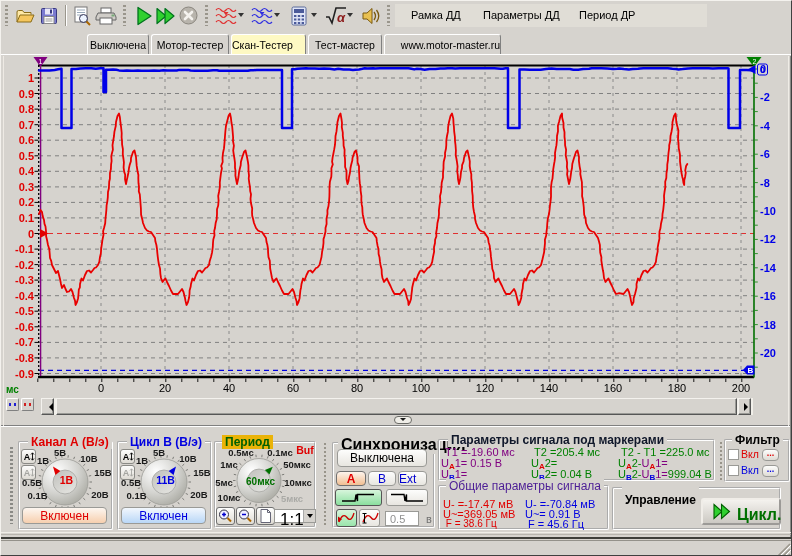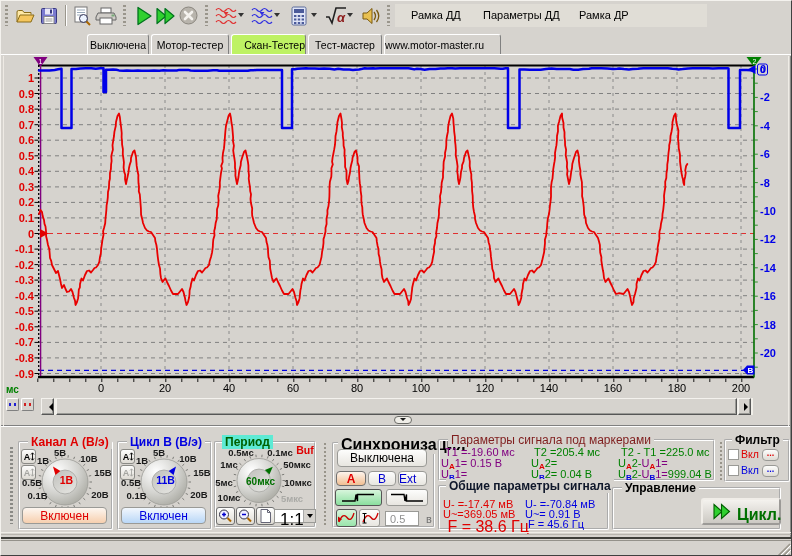--- a/index.html
+++ b/index.html
@@ -101,28 +101,28 @@
       <path d="M2 12 L5 12 L8 18 L12 3 L22 3" fill="none" stroke="#222" stroke-width="1.6"></path>
       <text x="13" y="17" font-size="13" font-weight="bold" font-style="italic" fill="#8b1a1a" font-family="Liberation Serif">α</text>
     </svg>
 <div style="position:absolute;left:346px;top:12px;width:0;height:0;border:3.5px solid transparent;border-top:4px solid #333"></div>
 <svg style="position:absolute;left:360px;top:4px" width="20" height="22">
       <polygon points="2,8 6,8 11,3.5 11,18.5 6,14 2,14" fill="#e8c050" stroke="#7a5a10"></polygon>
       <path d="M13 7 q3 4 0 8 M15.5 5 q4.5 6 0 12" fill="none" stroke="#7a5a10" stroke-width="1.3"></path>
     </svg>
 <div style="position:absolute;left:410px;top:8px;font-size:11px;color:#000">Рамка ДД</div>
 <div style="position:absolute;left:482px;top:8px;font-size:11px;color:#000">Параметры ДД</div>
-<div style="position:absolute;left:578px;top:8px;font-size:11px;color:#000">Рамка ДР</div>
+<div style="position:absolute;left:578px;top:8px;font-size:11px;color:#000">Период ДР</div>
 </div>
 <div style="position:absolute;left:0;top:29px;width:792px;height:26px;background:#d6d3ce">
 <div style="position:absolute;left:86px;top:4px;width:62px;height:20px;background:#d6d3ce;border:1px solid #808080;border-bottom:none;border-top-color:#fff;border-left-color:#fff;border-radius:3px 3px 0 0;font-size:10.5px;text-align:center;line-height:20px;color:#000">Выключена</div>
 <div style="position:absolute;left:150px;top:4px;width:78px;height:20px;background:#d6d3ce;border:1px solid #808080;border-bottom:none;border-top-color:#fff;border-left-color:#fff;border-radius:3px 3px 0 0;font-size:10.5px;text-align:center;line-height:20px;color:#000">Мотор-тестер</div>
-<div style="position:absolute;left:230px;top:4px;width:75px;height:20px;background:#bef264;border:1px solid #808080;border-bottom:none;border-top-color:#fff;border-left-color:#fff;border-radius:3px 3px 0 0;font-size:10.5px;text-align:right;line-height:20px;color:#000">Скан-Тестер</div>
+<div style="position:absolute;left:230px;top:4px;width:75px;height:20px;background:#fef9c3;border:1px solid #808080;border-bottom:none;border-top-color:#fff;border-left-color:#fff;border-radius:3px 3px 0 0;font-size:10.5px;text-align:left;line-height:20px;color:#000">Скан-Тестер</div>
 <div style="position:absolute;left:307px;top:4px;width:74px;height:20px;background:#d6d3ce;border:1px solid #808080;border-bottom:none;border-top-color:#fff;border-left-color:#fff;border-radius:3px 3px 0 0;font-size:10.5px;text-align:center;line-height:20px;color:#000">Тест-мастер</div>
-<div style="position:absolute;left:383px;top:4px;width:117px;height:20px;background:#d6d3ce;border:1px solid #808080;border-bottom:none;border-top-color:#fff;border-left-color:#fff;border-radius:3px 3px 0 0;font-size:10.5px;text-align:left;line-height:20px;color:#000">www.motor-master.ru</div>
+<div style="position:absolute;left:383px;top:4px;width:117px;height:20px;background:#d6d3ce;border:1px solid #808080;border-bottom:none;border-top-color:#fff;border-left-color:#fff;border-radius:3px 3px 0 0;font-size:10.5px;text-align:right;line-height:20px;color:#000">www.motor-master.ru</div>
 <div style="position:absolute;left:0;top:24px;width:792px;height:1px;background:#fff"></div>
 </div>
 <svg id="plot" width="792" height="372" viewBox="0 55 792 372" style="position:absolute;left:0;top:55px">
 <line x1="38" y1="77.0" x2="753" y2="77.0" stroke="#808080" stroke-width="1" stroke-dasharray="4 4"></line>
 <line x1="38" y1="92.5" x2="753" y2="92.5" stroke="#808080" stroke-width="1" stroke-dasharray="4 4"></line>
 <line x1="38" y1="108.1" x2="753" y2="108.1" stroke="#808080" stroke-width="1" stroke-dasharray="4 4"></line>
 <line x1="38" y1="123.7" x2="753" y2="123.7" stroke="#808080" stroke-width="1" stroke-dasharray="4 4"></line>
 <line x1="38" y1="139.2" x2="753" y2="139.2" stroke="#808080" stroke-width="1" stroke-dasharray="4 4"></line>
 <line x1="38" y1="154.8" x2="753" y2="154.8" stroke="#808080" stroke-width="1" stroke-dasharray="4 4"></line>
 <line x1="38" y1="170.3" x2="753" y2="170.3" stroke="#808080" stroke-width="1" stroke-dasharray="4 4"></line>
@@ -416,21 +416,21 @@
         <text x="5" y="10" font-size="9" font-weight="bold" text-anchor="middle" font-family="Liberation Sans">А</text>
         <path d="M10.5 3 L10.5 10 M9 4.5 L10.5 2.8 L12 4.5 M9 8.5 L10.5 10.2 L12 8.5" stroke="#000" fill="none" stroke-width="0.9"></path>
       </svg></div>
     <div class="mbtn" style="left:1px;top:22px"><svg width="13" height="13">
         <text x="5" y="10" font-size="9" font-weight="bold" fill="#a5a5a1" text-anchor="middle" font-family="Liberation Sans">А</text>
         <path d="M10.5 3 L10.5 10 M9 4.5 L10.5 2.8 L12 4.5 M9 8.5 L10.5 10.2 L12 8.5" stroke="#a5a5a1" fill="none" stroke-width="0.9"></path>
       </svg></div>
     <div style="position:absolute;left:2px;top:64px;width:85px;height:17px;border:1px solid #9a9a96;border-radius:4px;background:linear-gradient(180deg,#f2f7fd,#b9d7f7);font-size:12px;color:#0000e0;text-align:center;line-height:17px">Включен</div>
   </div>
 <div style="position:absolute;left:213px;top:440px;width:102px;height:87px;border:2px groove #fff;border-radius:2px">
-    <div style="position:absolute;left:6px;top:-8px;background:#5eead4;padding:0 3px;font-size:12px;font-weight:bold;color:#006000;white-space:nowrap">Период</div>
+    <div style="position:absolute;left:6px;top:-8px;background:#eab308;padding:0 3px;font-size:12px;font-weight:bold;color:#006000;white-space:nowrap">Период</div>
     <svg width="99" height="84" viewBox="0 0 99 84" style="position:absolute;left:-1px;top:-1px;overflow:visible">
       <line x1="67.5" y1="38.5" x2="70.0" y2="38.5" stroke="#7c7c78" stroke-width="1"></line>
 <line x1="66.8" y1="44.1" x2="69.2" y2="44.7" stroke="#7c7c78" stroke-width="1"></line>
 <line x1="64.8" y1="49.4" x2="67.0" y2="50.6" stroke="#7c7c78" stroke-width="1"></line>
 <line x1="61.6" y1="54.1" x2="63.5" y2="55.7" stroke="#7c7c78" stroke-width="1"></line>
 <line x1="57.3" y1="57.8" x2="58.8" y2="59.9" stroke="#7c7c78" stroke-width="1"></line>
 <line x1="52.3" y1="60.5" x2="53.2" y2="62.8" stroke="#7c7c78" stroke-width="1"></line>
 <line x1="46.8" y1="61.8" x2="47.1" y2="64.3" stroke="#7c7c78" stroke-width="1"></line>
 <line x1="41.2" y1="61.8" x2="40.9" y2="64.3" stroke="#7c7c78" stroke-width="1"></line>
 <line x1="35.7" y1="60.5" x2="34.8" y2="62.8" stroke="#7c7c78" stroke-width="1"></line>
@@ -506,42 +506,42 @@
     <div style="position:absolute;left:25px;top:65px;width:21px;height:18px;background:linear-gradient(180deg,#fdfdfc,#e8e6e0);border:1px solid #9a9a96;border-radius:3px"><svg width="19" height="16">
         <path d="M3 12 q4 -10 8 -4.5 t7 -4.5" fill="none" stroke="#c00" stroke-width="1.3"></path>
         <line x1="4.5" y1="3.5" x2="4.5" y2="13" stroke="#000"></line>
         <line x1="2.5" y1="3.5" x2="6.5" y2="3.5" stroke="#000"></line>
         <line x1="2.5" y1="13" x2="6.5" y2="13" stroke="#000"></line>
       </svg></div>
     <div style="position:absolute;left:51px;top:67px;width:34px;height:15px;background:#fff;border:1px solid #9a9a96;font-size:11px;color:#909090;padding-left:4px;line-height:14px">0.5</div>
     <span style="position:absolute;left:92px;top:69px;font-size:11px;color:#707070">в</span>
   </div>
 <div style="position:absolute;left:437px;top:438px;width:277px;height:42px;border:2px groove #fff;border-radius:2px">
-    <div style="position:absolute;left:8px;top:-8px;background:#d6d3ce;padding:0 3px;font-size:12px;font-weight:normal;color:#7f1d1d;white-space:nowrap">Параметры сигнала под маркерами</div>
+    <div style="position:absolute;left:8px;top:-8px;background:#d6d3ce;padding:0 3px;font-size:12px;font-weight:bold;color:#0f172a;white-space:nowrap">Параметры сигнала под маркерами</div>
     <div style="position:absolute;left:5px;top:5px;font-size:11px;color:#800080;white-space:nowrap">Т1 =-19.60 мс</div>
     <div style="position:absolute;left:94px;top:5px;font-size:11px;color:#008000;white-space:nowrap">Т2 =205.4 мс</div>
     <div style="position:absolute;left:181px;top:5px;font-size:11px;color:#008000;white-space:nowrap">Т2 - Т1 =225.0 мс</div>
     <div style="position:absolute;left:1px;top:16px;font-size:11px;color:#800080;white-space:nowrap">U<span style="color:#e00000;font-size:8px;vertical-align:-2px;font-weight:bold">А</span>1= 0.15 В</div>
     <div style="position:absolute;left:91px;top:16px;font-size:11px;color:#008000;white-space:nowrap">U<span style="color:#e00000;font-size:8px;vertical-align:-2px;font-weight:bold">А</span>2=</div>
     <div style="position:absolute;left:178px;top:16px;font-size:11px;color:#008000;white-space:nowrap">U<span style="color:#e00000;font-size:8px;vertical-align:-2px;font-weight:bold">А</span>2-<span style="color:#800080">U<span style="color:#e00000;font-size:8px;vertical-align:-2px;font-weight:bold">А</span>1=</span></div>
     <div style="position:absolute;left:1px;top:27px;font-size:11px;color:#800080;white-space:nowrap">U<span style="color:#0000e0;font-size:8px;vertical-align:-2px;font-weight:bold">В</span>1=</div>
     <div style="position:absolute;left:91px;top:27px;font-size:11px;color:#008000;white-space:nowrap">U<span style="color:#0000e0;font-size:8px;vertical-align:-2px;font-weight:bold">В</span>2= 0.04 В</div>
     <div style="position:absolute;left:178px;top:27px;font-size:11px;color:#008000;white-space:nowrap">U<span style="color:#0000e0;font-size:8px;vertical-align:-2px;font-weight:bold">В</span>2-<span style="color:#800080">U<span style="color:#0000e0;font-size:8px;vertical-align:-2px;font-weight:bold">В</span>1=</span><span style="color:#008000">999.04 В</span></div>
   </div>
 <div style="position:absolute;left:437px;top:484px;width:171px;height:45px;border:2px groove #fff;border-radius:2px">
-    <div style="position:absolute;left:6px;top:-8px;background:#d6d3ce;padding:0 3px;font-size:12px;font-weight:bold;color:#0f172a;white-space:nowrap">Общие параметры сигнала</div>
+    <div style="position:absolute;left:6px;top:-8px;background:#d6d3ce;padding:0 3px;font-size:12px;font-weight:normal;color:#4c1d95;white-space:nowrap">Общие параметры сигнала</div>
     <div style="position:absolute;left:3px;top:11px;font-size:11px;color:#e00000;white-space:pre">U- =-17.47 мВ</div>
     <div style="position:absolute;left:85px;top:11px;font-size:11px;color:#0000e0;white-space:pre">U- =-70.84 мВ</div>
     <div style="position:absolute;left:3px;top:21px;font-size:11px;color:#e00000;white-space:pre">U~=369.05 мВ</div>
     <div style="position:absolute;left:85px;top:21px;font-size:11px;color:#0000e0;white-space:pre">U~= 0.91 В</div>
-    <div style="position:absolute;left:3px;top:31px;font-size:16px;color:#e00000;white-space:pre"> F = 38.6 Гц</div>
+    <div style="position:absolute;left:3px;top:31px;font-size:10px;color:#e00000;white-space:pre"> F = 38.6 Гц</div>
     <div style="position:absolute;left:85px;top:31px;font-size:11px;color:#0000e0;white-space:pre"> F = 45.6 Гц</div>
   </div>
 <div style="position:absolute;left:611px;top:486px;width:169px;height:43px;border:2px groove #fff;border-radius:2px">
-    <div style="position:absolute;left:8px;top:-8px;background:#d6d3ce;padding:0 3px;font-size:12px;font-weight:bold;color:#000;white-space:nowrap">Управление</div>
+    <div style="position:absolute;left:8px;top:-8px;background:#d6d3ce;padding:12px 3px;font-size:12px;font-weight:bold;color:#000;white-space:nowrap">Управление</div>
     <div style="position:absolute;left:87px;top:9px;width:80px;height:27px;background:linear-gradient(180deg,#f4f2ee,#ccc9c3);border:2px outset #f0ede8;border-radius:3px">
       <svg width="24" height="21" style="position:absolute;left:9px;top:1px">
         <polygon points="2,3.5 10,10.5 2,17.5" fill="#30d030" stroke="#006000" stroke-width="1.1"></polygon>
         <polygon points="9.5,3.5 17.5,10.5 9.5,17.5" fill="#30d030" stroke="#006000" stroke-width="1.1"></polygon>
       </svg>
       <span style="position:absolute;left:34px;top:6px;font-size:16px;font-weight:bold;color:#007000">Цикл.</span>
     </div>
   </div>
 <div style="position:absolute;left:723px;top:438px;width:66px;height:43px;border:2px groove #fff;border-radius:2px">
     <div style="position:absolute;left:6px;top:-8px;background:#d6d3ce;padding:0 3px;font-size:12px;font-weight:bold;color:#000;white-space:nowrap">Фильтр</div>

